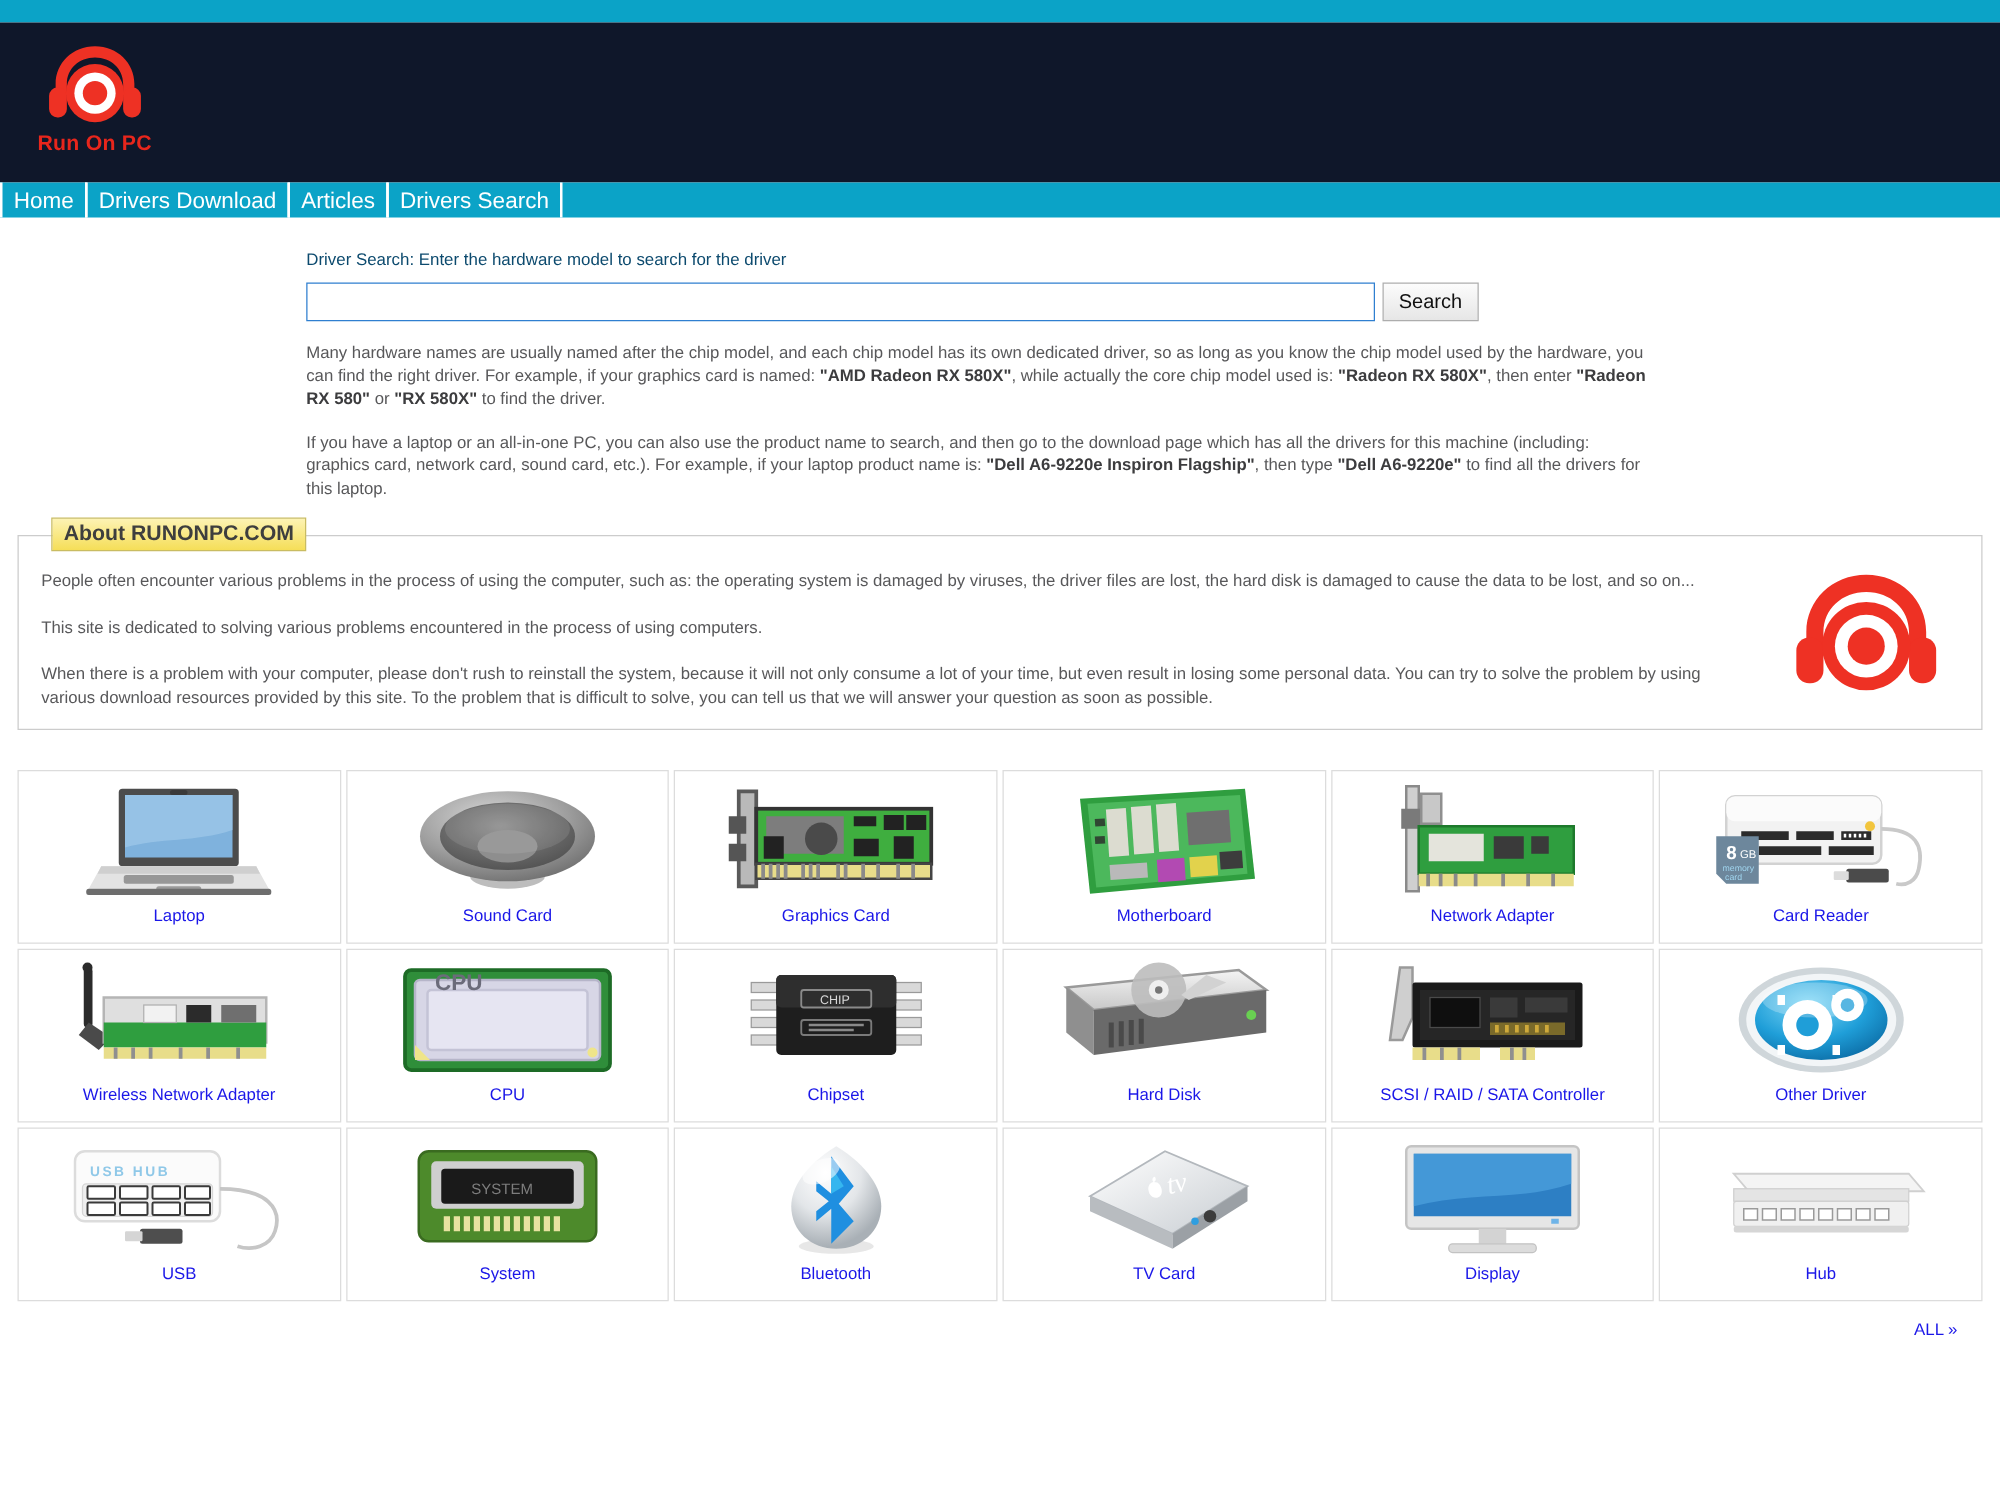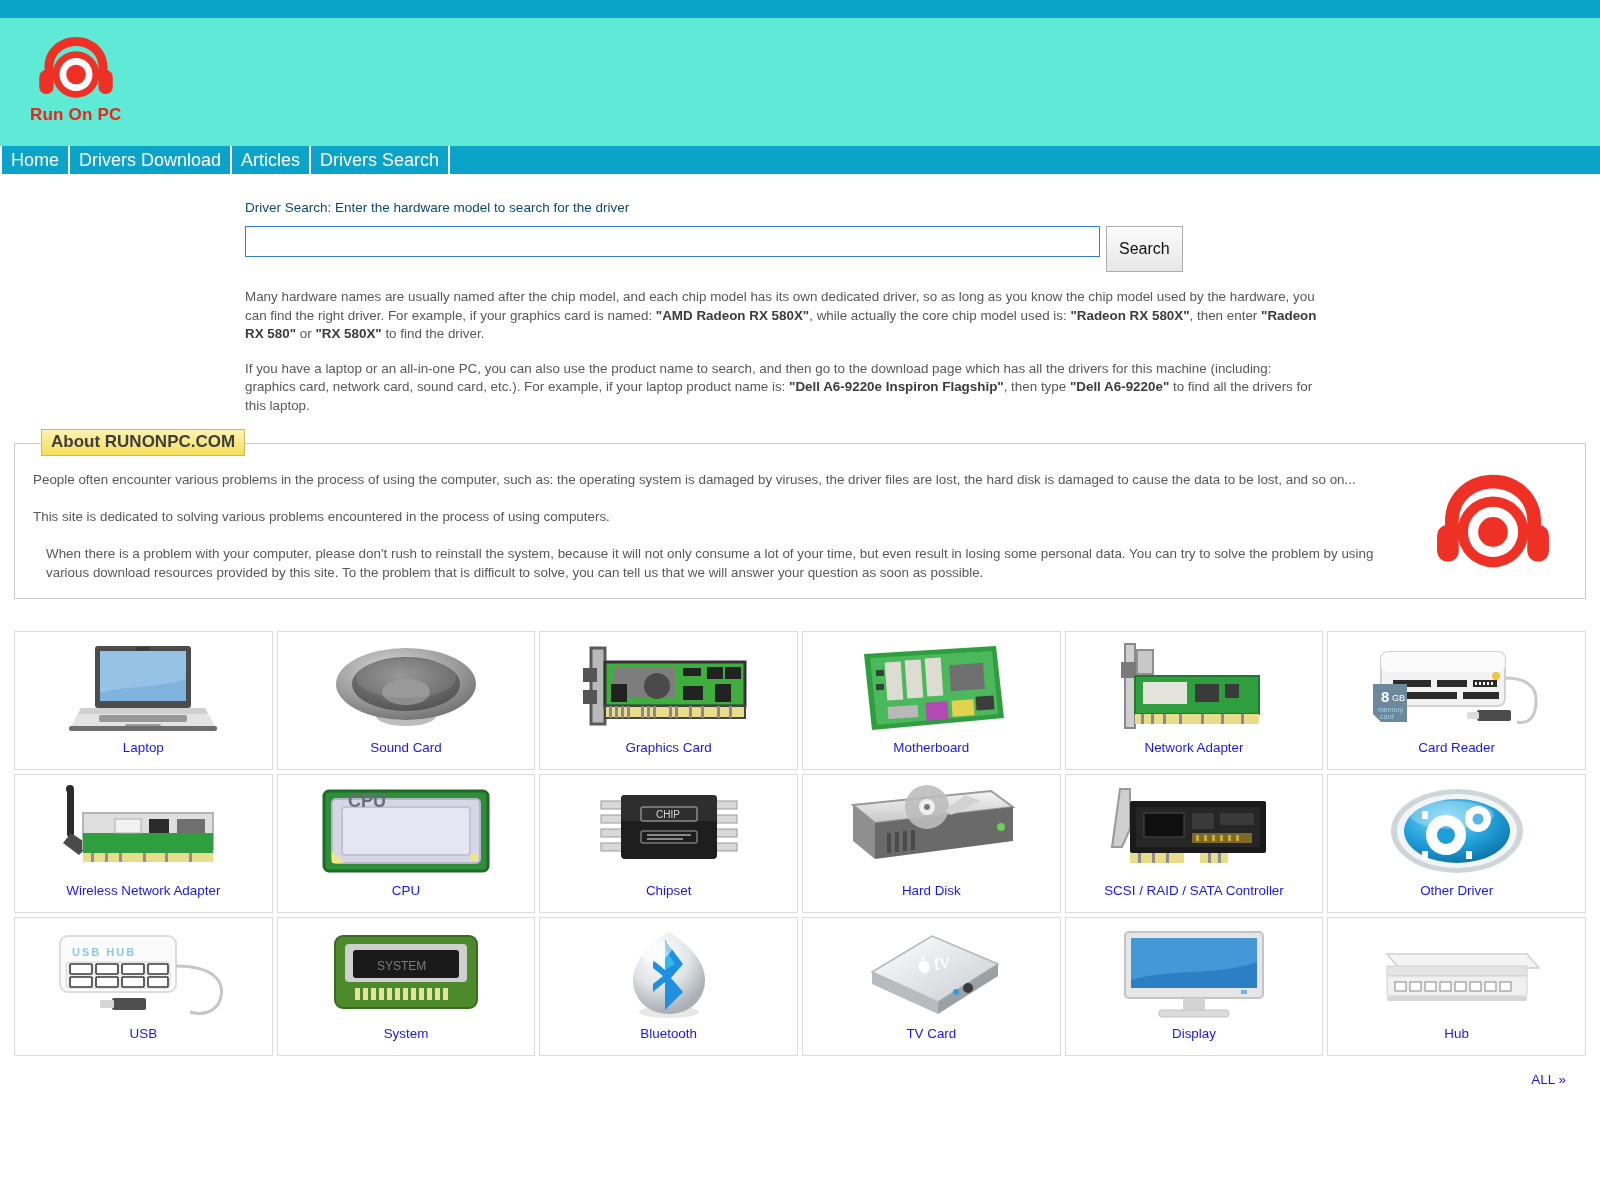--- a/index.html
+++ b/index.html
@@ -15,21 +15,21 @@
   .top-strip {
     height: 18px;
     background: #0ba3c7;
     width: 100%;
   }
 
   
   .logo-header {
     height: 128px;
     padding: 14px 0 0 30px;
-    background: #5eead4;
+    background: #0f172a;
   }
   .logo-wrap { display: inline-block; text-align: center; }
   .logo-mark { width: 78px; height: 70px; display: block; margin: 0 auto; }
   .logo-text {
     color: #e8261c;
     font-weight: bold;
     font-size: 17px;
     letter-spacing: .2px;
     margin-top: 3px;
     display: block;
@@ -70,21 +70,21 @@
     width: 855px;
     height: 31px;
     border: 1px solid #2f7fd0;
     outline: none;
     font-size: 14px;
     padding: 0 6px;
     background: #fff;
   }
   .search-button {
     margin-left: 6px;
-    height: 46px;
+    height: 31px;
     min-width: 72px;
     padding: 0 12px;
     background: linear-gradient(#fcfcfc, #e6e6e6);
     border: 1px solid #adadad;
     font-size: 16px;
     color: #111;
     cursor: pointer;
     font-family: "Liberation Sans", sans-serif;
   }
   .help-p {
@@ -115,21 +115,21 @@
     font-weight: bold;
     color: #3e3e3e;
   }
   .about-p {
     font-size: 13.4px;
     color: #58585a;
     line-height: 19px;
     margin: 0 0 18px 0;
     max-width: 1350px;
   }
-  .about-p:last-child { margin-bottom: 0; margin-left: 13px; }
+  .about-p:last-child { margin-bottom: 0; }
   .about-logo {
     position: absolute;
     right: 22px;
     top: 24px;
     width: 140px;
     height: 105px;
   }
 
   
   .dl-section { margin: 32px 14px 0 14px; }

